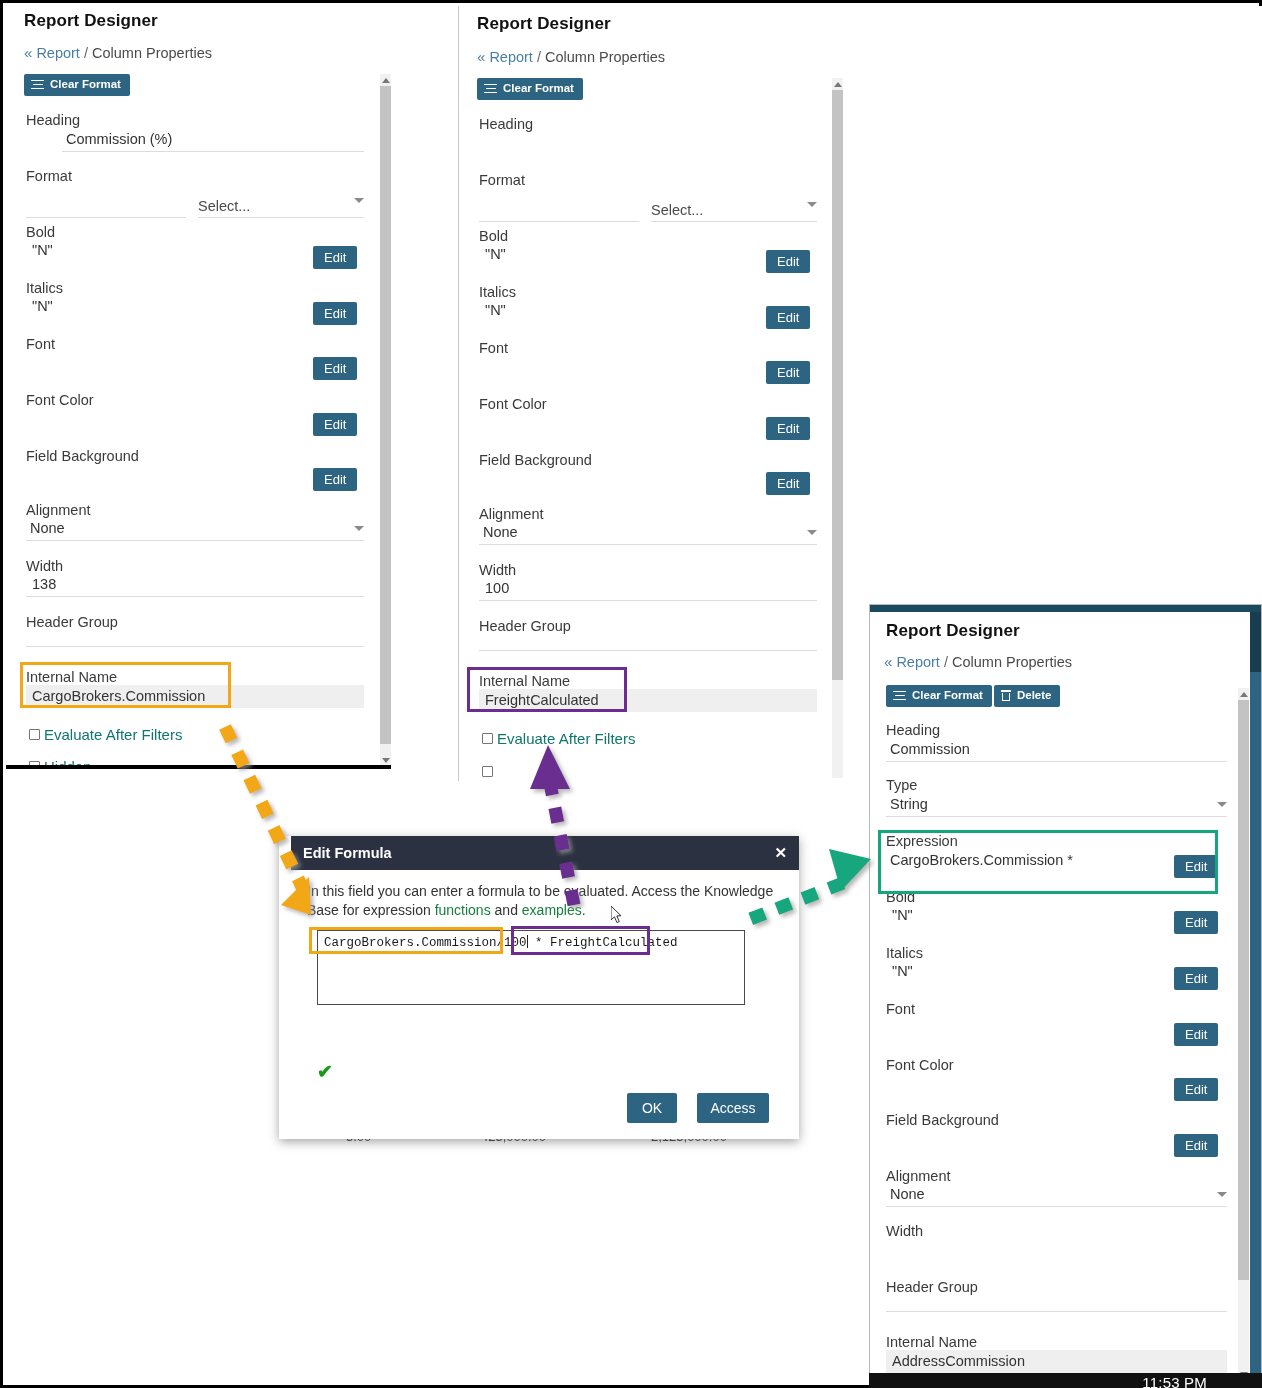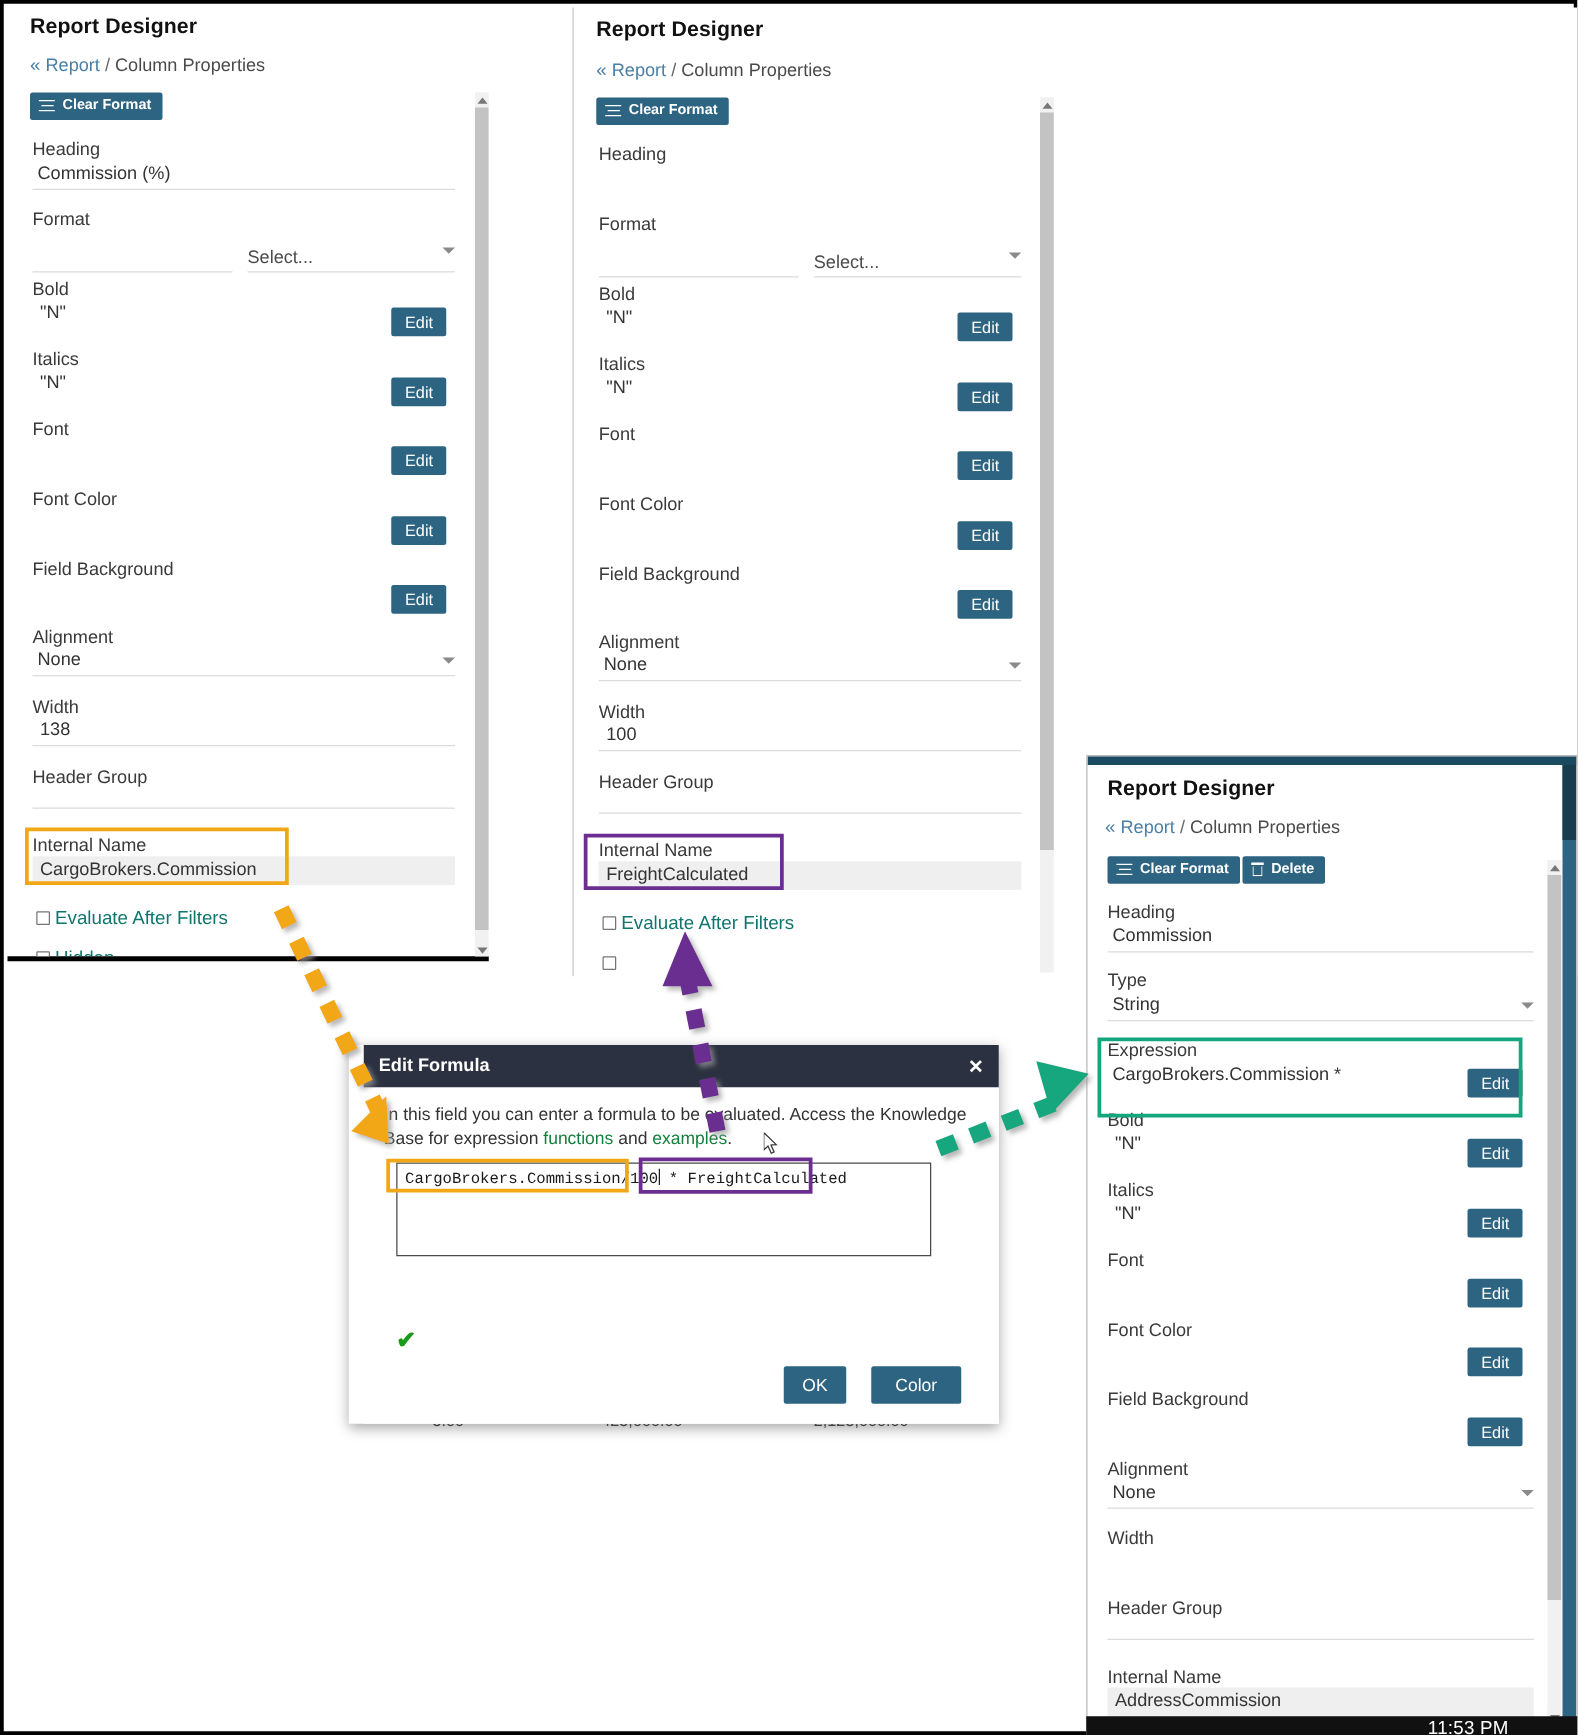--- a/index.html
+++ b/index.html
@@ -151,21 +151,21 @@
       <span class="hamb">
           <i></i>
           <i></i>
           <i></i>
         </span>
       <span>Clear Format</span>
     </button>
 
     <div class="field" style="position:absolute;left:20px;top:106px;width:338px;">
       <div class="f-label">Heading</div>
-      <div class="f-value f-rule" style="padding:3px 0 4px 4px;">Commission (%)</div>
+      <div class="f-value f-rule" style="padding:3px 0 4px 4px;margin-left:36px;">Commission (%)</div>
     </div>
 
     <div class="field" style="position:absolute;left:20px;top:162px;width:338px;">
       <div class="f-label">Format</div>
       <div style="display:flex;gap:12px;margin-top:14px;">
         <div class="f-rule" style="width:160px;height:20px;"></div>
         <div class="f-rule" style="width:166px;height:20px;display:flex;justify-content:space-between;align-items:flex-start;">
           <span class="f-value" style="color:#4a4a4a;">Select...</span>
           <span class="sel-caret"></span>
         </div>
@@ -453,21 +453,21 @@
         <span>In this field you can enter a formula to be evaluated. Access the Knowledge Base for expression </span><a href="#">functions</a><span> and </span><a href="#">examples</a><span>.</span>
       </div>
 
       <div id="formulaBox">
         <div id="formulaText"><span>CargoBrokers.Commission/100</span><span id="caret"></span><span> * </span><span>FreightCalculated</span></div>
       </div>
 
       <div id="tick">✔</div>
 
       <button id="okBtn">OK</button>
-      <button id="cancelBtn">Color</button>
+      <button id="cancelBtn">Access</button>
     </div>
   </div>
 
   <div class="hl hl-orange" style="left:17px;top:659px;width:211px;height:46px;"></div>
   <div class="hl hl-purple" style="left:464px;top:664px;width:160px;height:45px;"></div>
   <div class="hl hl-green" style="left:875px;top:827px;width:340px;height:64px;"></div>
   <div class="hl hl-orange" style="left:306px;top:924px;width:194px;height:27px;"></div>
   <div class="hl hl-purple" style="left:508px;top:923px;width:139px;height:29px;"></div>
 
   <svg style="position:absolute;left:0;top:0;width:1262px;height:1388px;pointer-events:none;">

